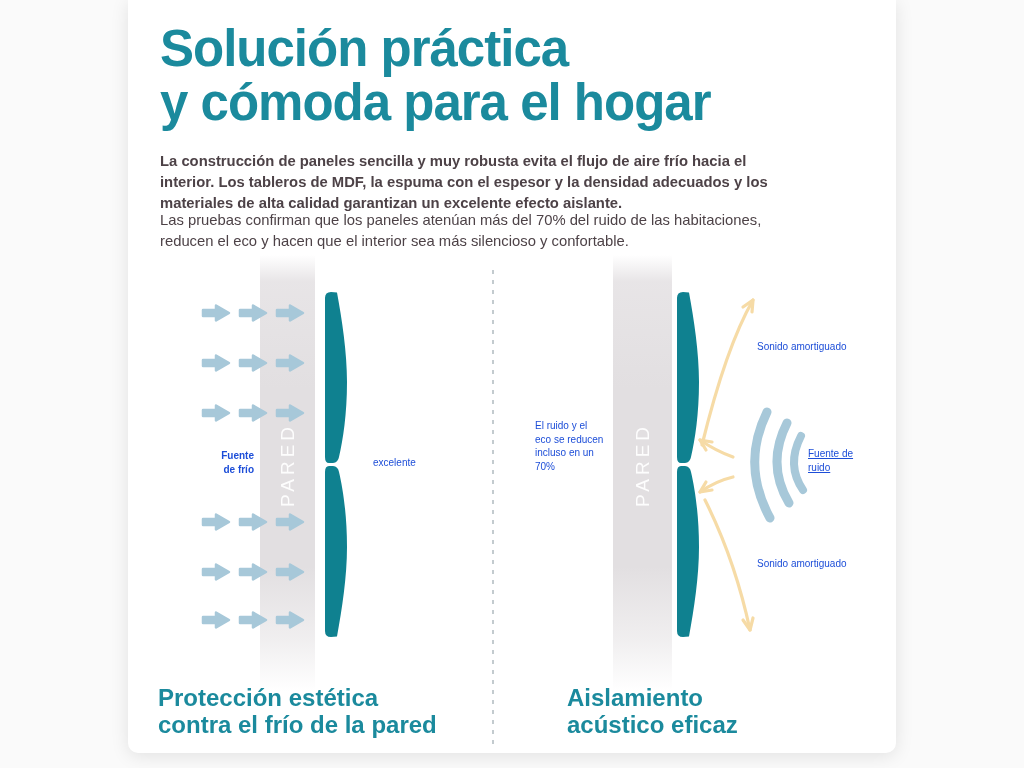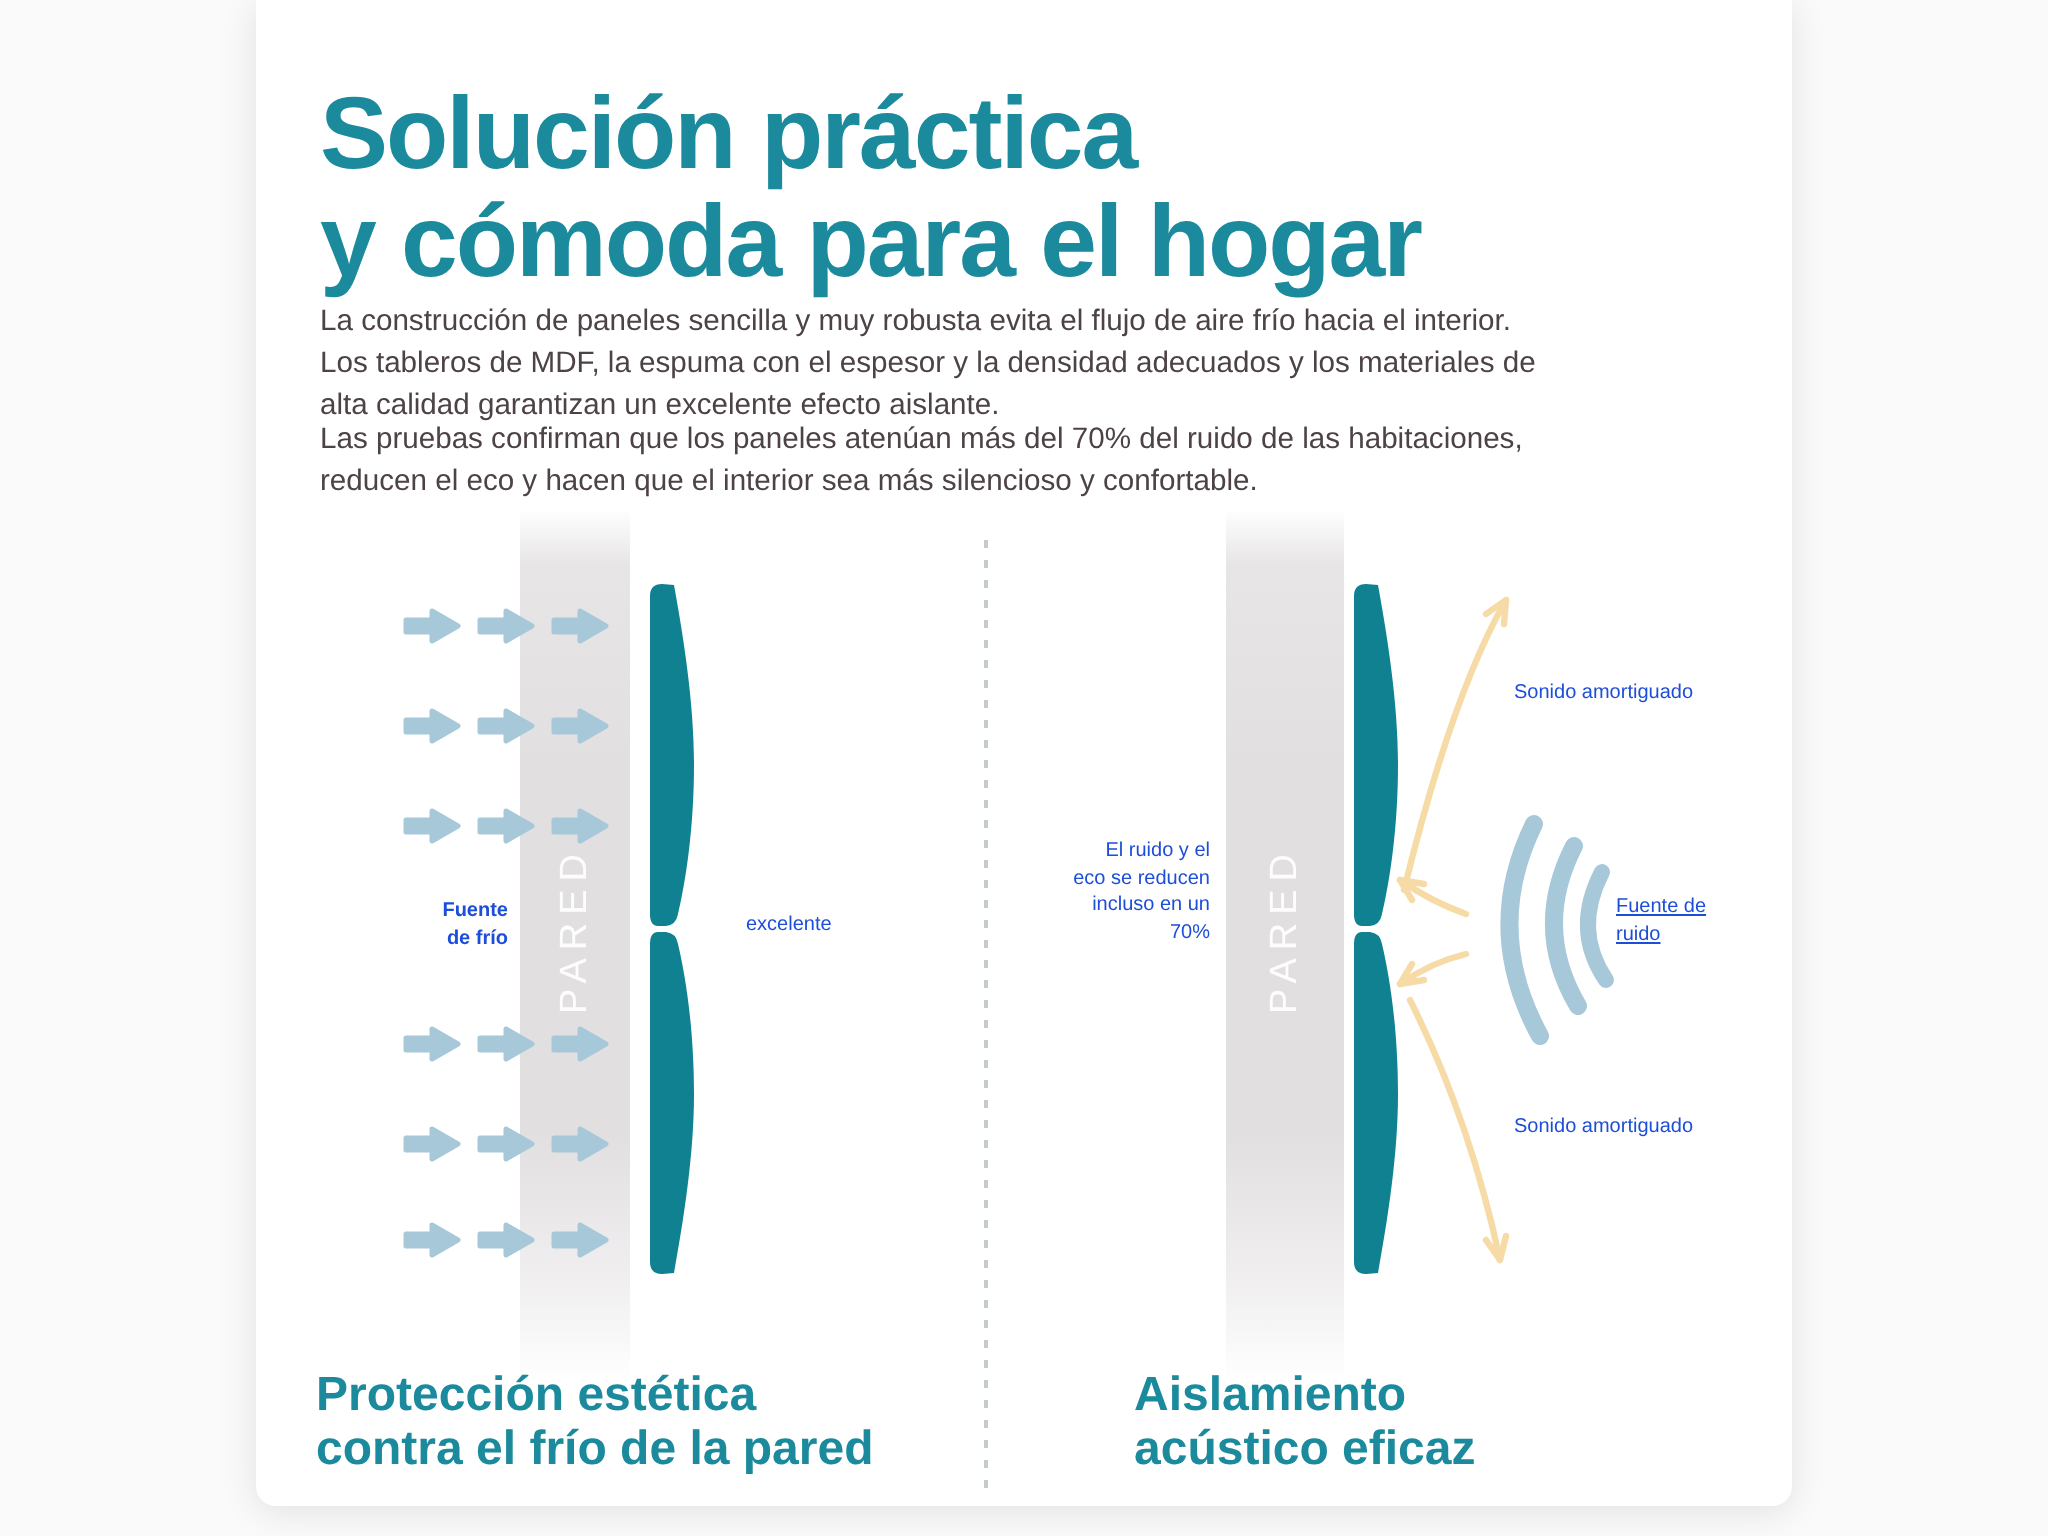--- a/index.html
+++ b/index.html
@@ -3,37 +3,37 @@
 <meta charset="utf-8">
 <style>
   html,body{margin:0;padding:0;}
   body{font-family:"Liberation Sans",sans-serif;background:#f6f6f6;}
   .stage{position:relative;width:1024px;height:768px;overflow:hidden;background:#fafafa;}
   .card{position:absolute;left:128px;top:0;width:768px;height:753px;background:#ffffff;
         border-radius:0 0 10px 10px;box-shadow:0 3px 18px rgba(0,0,0,0.10);}
   .abs{position:absolute;}
   
   .title{left:32px;top:22px;font-size:51px;font-weight:700;letter-spacing:-1px;
-         line-height:1.05;color:#1b8a9d;white-space:nowrap;margin-top:18px;}
+         line-height:1.05;color:#1b8a9d;white-space:nowrap;}
   .para{left:32px;width:614px;font-size:14.8px;line-height:1.42;color:#4d4247;margin:0;}
-  .para1{top:151px;}
+  .para1{top:151px;font-weight:bold;}
   .para2{top:210px;}
   
   .wall{top:255px;height:445px;
         background:linear-gradient(180deg,rgba(227,224,226,0) 0%,rgba(229,226,228,0.9) 6%,
         #e2dfe1 30%,#e2dfe1 70%,rgba(227,224,226,0.55) 86%,rgba(227,224,226,0) 98%);}
   .wall-left{left:132px;width:55px;}
   .wall-right{left:485px;width:59px;}
   .pared{position:absolute;left:50%;top:210px;transform:translate(-50%,-50%) rotate(-90deg);
          color:rgba(255,255,255,0.93);font-size:19px;letter-spacing:4px;white-space:nowrap;}
   
   .dlabel{font-size:10px;line-height:1.35;color:#1d4ed8;}
   .lbl-cold{left:60px;top:449px;width:66px;text-align:right;font-weight:bold;}
   .lbl-interior{left:245px;top:456px;}
-  .lbl-reduction{left:407px;top:419px;width:70px;text-align:right;}
+  .lbl-reduction{left:407px;top:419px;width:70px;text-align:left;}
   .lbl-sonido-top{left:629px;top:340px;width:95px;}
   .lbl-fuente-ruido{left:680px;top:447px;width:62px;text-decoration:underline;}
   .lbl-sonido-bottom{left:629px;top:557px;width:95px;}
   
   .caption{font-size:24px;font-weight:700;color:#1b8a9d;line-height:1.13;}
   .caption-left{left:30px;top:684px;}
   .caption-right{left:439px;top:684px;}
   
   .divider{left:364px;top:270px;width:2px;height:478px;
            background:repeating-linear-gradient(to bottom,#c3cbcf 0 4px,transparent 4px 10px);}

